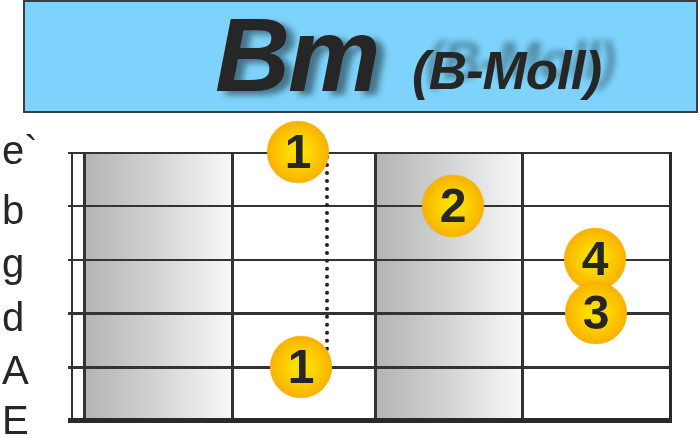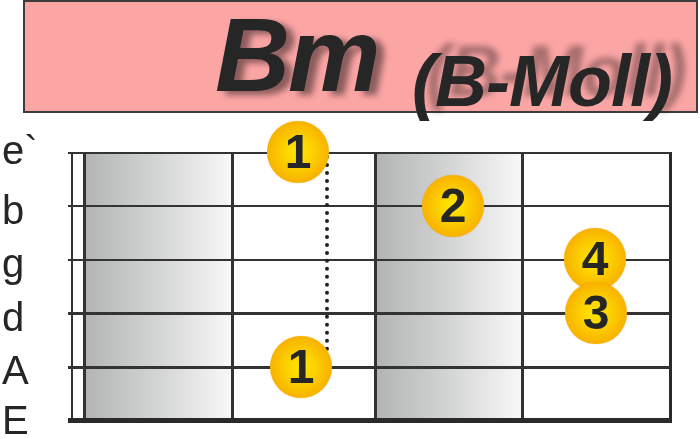--- a/index.html
+++ b/index.html
@@ -1,24 +1,24 @@
 <!DOCTYPE html>
 <html><head>
 <meta charset="utf-8">
 <style>
   html, body { margin: 0; padding: 0; background: #ffffff; }
   body { width: 700px; height: 439px; position: relative; overflow: hidden;
          font-family: "Liberation Sans", "DejaVu Sans", sans-serif; }
 
   .title-box { position: absolute; left: 23px; top: 0px; width: 671px; height: 109px;
-               background: #fca5a5; border: 2px solid #3c3c3c; box-sizing: content-box; }
+               background: #7dd3fc; border: 2px solid #3c3c3c; box-sizing: content-box; }
   .chord-name { position: absolute; left: 190px; top: -6px; font-size: 104px; font-weight: bold;
                 font-style: italic; color: #262626; letter-spacing: -2px;
                 text-shadow: 8px 4px 6px rgba(0,0,0,0.45); white-space: nowrap; }
-  .chord-sub { position: absolute; left: 387px; top: 38px; font-size: 72px; font-weight: bold;
+  .chord-sub { position: absolute; left: 387px; top: 38px; font-size: 53px; font-weight: bold;
                font-style: italic; color: #262626; letter-spacing: -1px;
                text-shadow: 14px -10px 6px rgba(0,0,0,0.35); white-space: nowrap; }
 
   .string-label { position: absolute; left: 2px; width: 40px; font-size: 40px; color: #262626;
                   line-height: 40px; text-align: left; }
 
   .fretboard { position: absolute; left: 0; top: 0; width: 700px; height: 439px; }
   .shade { position: absolute; top: 153px; height: 267px;
            background: linear-gradient(to right, #b3b5b4 0%, #d0d1d1 45%, #f8f8f8 100%); }
   .fret { position: absolute; top: 152px; width: 3px; height: 269px; background: #333333; }

